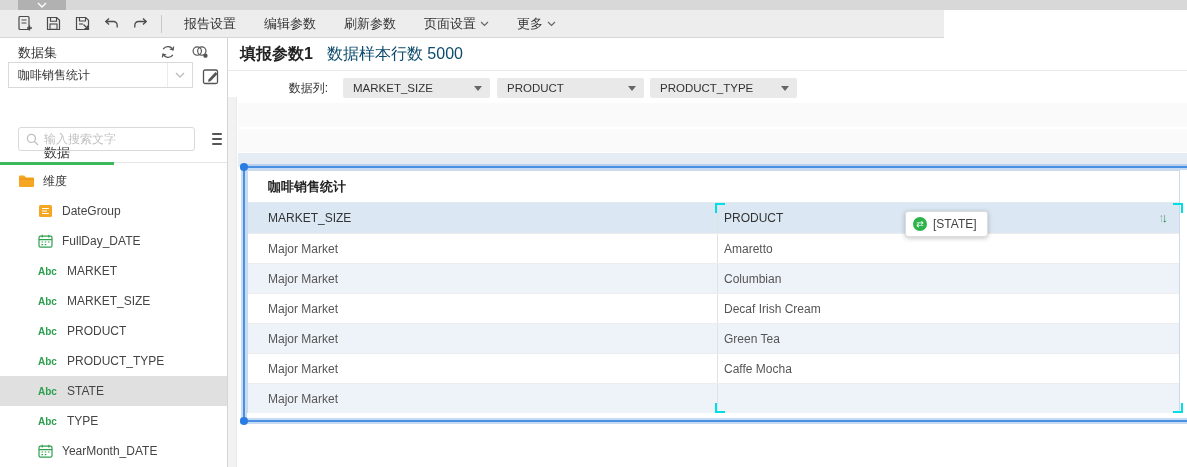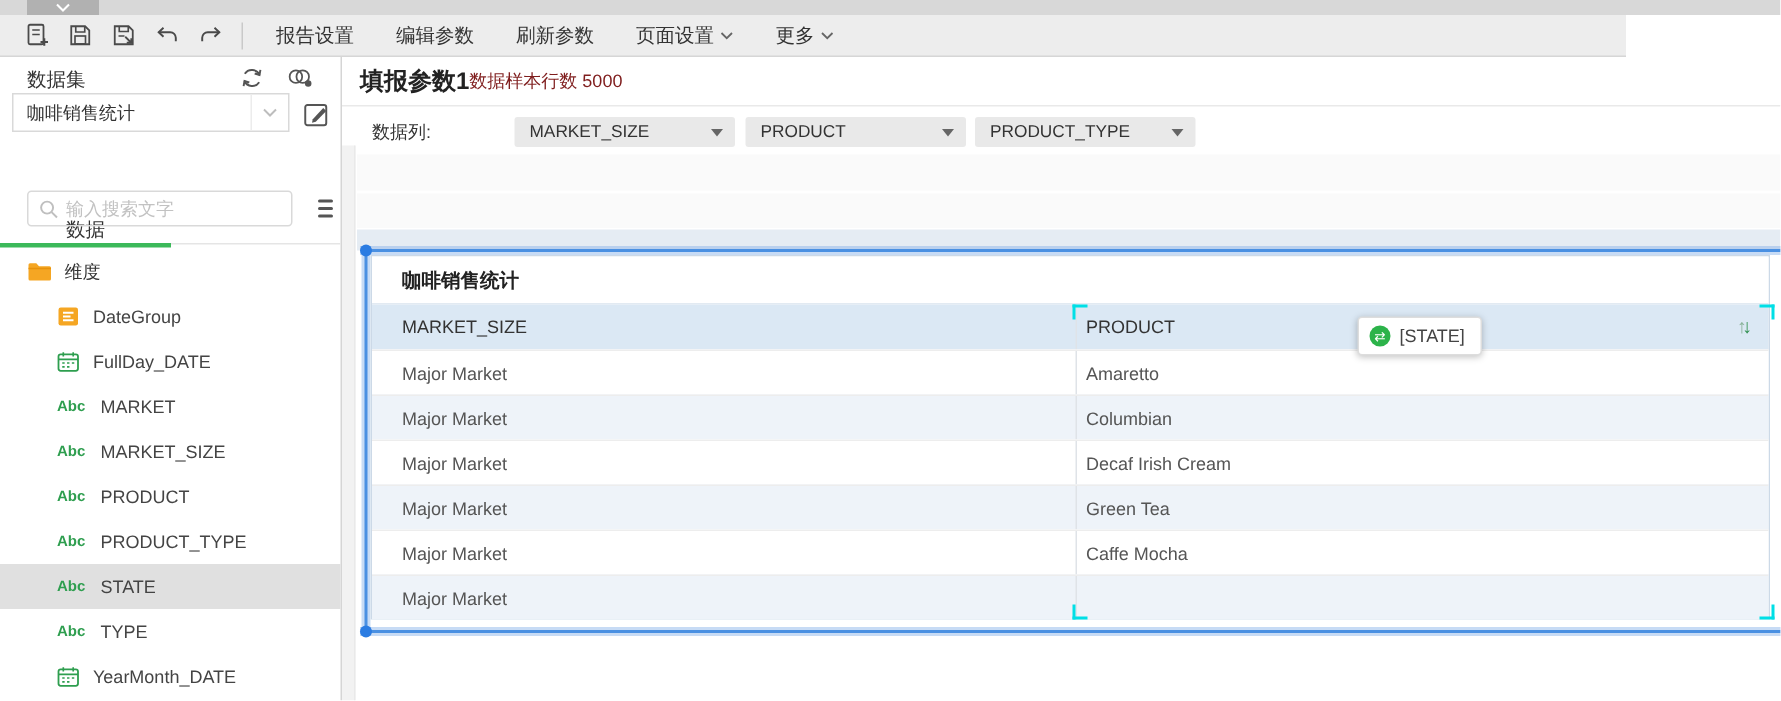--- a/index.html
+++ b/index.html
@@ -7,21 +7,21 @@
     font-family:"Liberation Sans", sans-serif; -webkit-font-smoothing:antialiased; }
   .stage { position:relative; width:1187px; height:467px; }
 
   
   .top-strip { position:absolute; left:0; top:0; width:1187px; height:10px; background:#d8d8d8; }
   .top-tab { position:absolute; left:18px; top:0; width:48px; height:10px; background:#b1b1b1;
     display:flex; align-items:center; justify-content:center; }
   .top-tab svg { display:block; }
 
   
-  .toolbar { position:absolute; left:0; top:10px; width:1084px; height:28px; background:#ededed;
+  .toolbar { position:absolute; left:0; top:10px; width:944px; height:28px; background:#ededed;
     border-bottom:1px solid #d6d6d6; display:flex; align-items:center; padding-left:10px; }
   .tb-btn { width:29px; height:28px; display:flex; align-items:center; justify-content:center; cursor:pointer; }
   .tb-sep { width:1px; height:18px; background:#c9c9c9; margin:0 8px 0 6px; }
   .tb-item { font-size:13px; color:#333; margin:0 14px; display:flex; align-items:center; gap:4px; cursor:pointer; white-space:nowrap; }
   .tb-item .chev { margin-top:1px; }
 
   
   .sidebar { position:absolute; left:0; top:38px; width:228px; height:429px; background:#fff;
     border-right:1px solid #d5d5d5; }
   .ds-label { position:absolute; left:18px; top:6px; font-size:13px; color:#333; }
@@ -54,22 +54,22 @@
   .frow.selected { background:#e0e0e0; }
   .frow .lbl { font-size:12px; color:#444; }
   .frow.folder .lbl { color:#333; }
   .abc { font-size:10px; font-weight:bold; color:#2e9e4f; width:20px; letter-spacing:0; }
 
   
   .main { position:absolute; left:228px; top:38px; width:959px; height:429px; background:#fff; }
   .main-tabbar { position:absolute; left:0; top:0; width:959px; height:33px; border-bottom:1px solid #e9e9e9;
     display:flex; align-items:center; padding-left:12px; }
   .sheet-tab { font-size:16px; font-weight:bold; color:#222; cursor:pointer; }
-  .sample { font-size:12px; color:#7f1d1d; }
-  .param-label { position:absolute; left:20px; top:40px; width:80px; text-align:left;
+  .sample { font-size:16px; color:#0c4a6e; margin-left:14px; }
+  .param-label { position:absolute; left:20px; top:40px; width:80px; text-align:right;
     font-size:12px; color:#333; line-height:20px; }
   .dd { position:absolute; top:40px; width:147px; height:20px; background:#e9e9e9; border-radius:2px;
     display:flex; align-items:center; padding:0 8px 0 10px; cursor:pointer; }
   .dd .dd-val { flex:1; font-size:11.5px; color:#333; white-space:nowrap; overflow:hidden; }
   .dd .tri { width:0; height:0; border-left:4px solid transparent; border-right:4px solid transparent;
     border-top:5px solid #666; }
   .dd1 { left:115px; } .dd2 { left:269px; } .dd3 { left:422px; }
   .band { position:absolute; left:10px; width:949px; background:#fafafa; }
   .band1 { top:65px; height:24px; } .band2 { top:91px; height:23px; }
   .gutter { position:absolute; left:0; top:59px; width:9px; height:370px; background:#f2f2f2;

